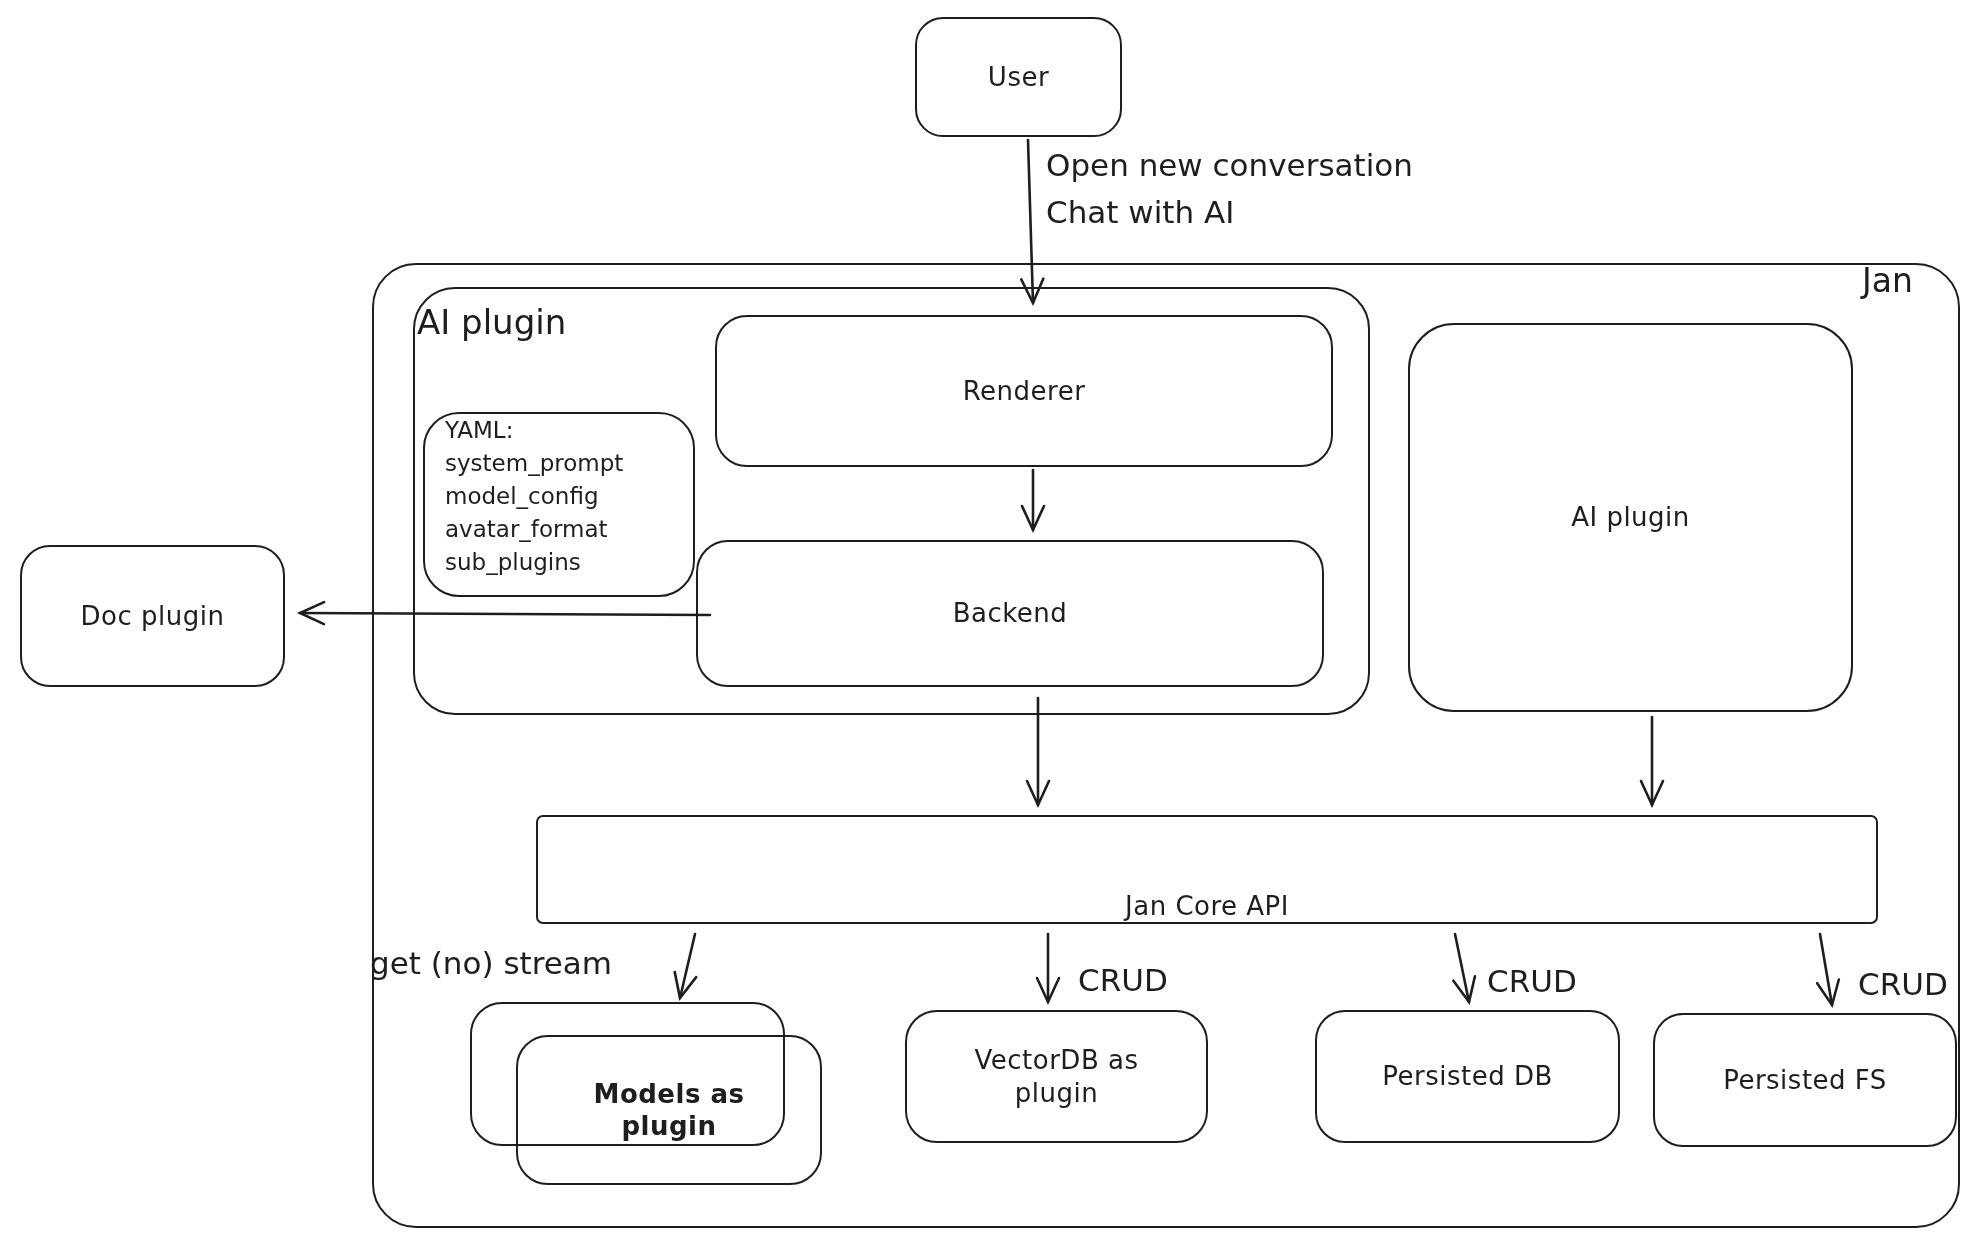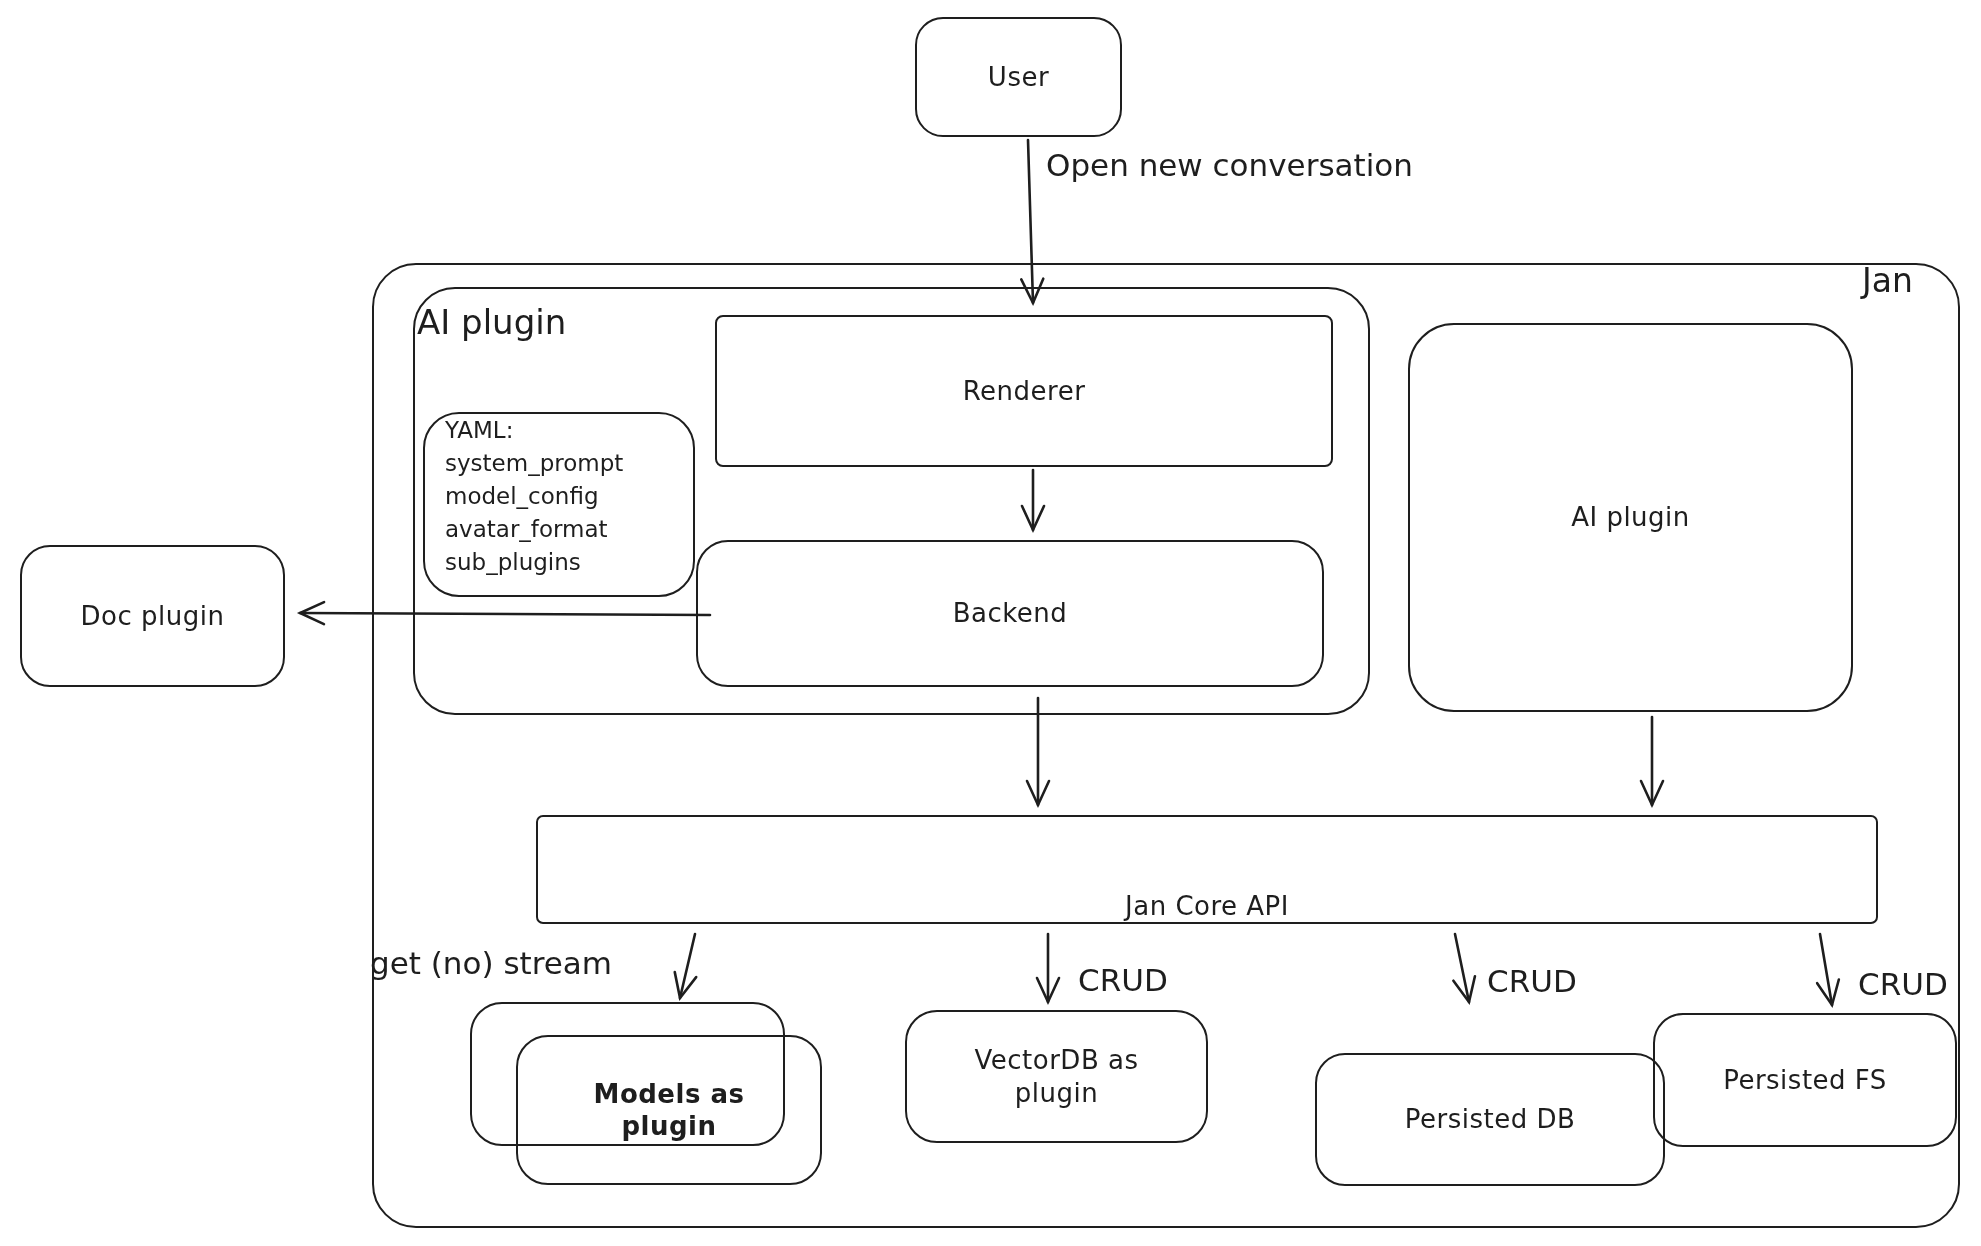--- a/index.html
+++ b/index.html
@@ -37,21 +37,21 @@
       <div class="yaml-line">model_config</div>
       <div class="yaml-line">avatar_format</div>
       <div class="yaml-line">sub_plugins</div>
     </div>
   </div>
 
   <div class="box" style="left:915px;top:17px;width:207px;height:120px;border-radius:28px;">
     <span class="node-label">User</span>
   </div>
 
-  <div class="box" style="left:715px;top:315px;width:618px;height:152px;border-radius:8px;">
+  <div class="box" style="left:715px;top:315px;width:618px;height:152px;border-radius:32px;">
     <span class="node-label">Renderer</span>
   </div>
 
   <div class="box" style="left:696px;top:540px;width:628px;height:147px;border-radius:32px;">
     <span class="node-label">Backend</span>
   </div>
 
   <div class="box" style="left:1408px;top:323px;width:445px;height:389px;border-radius:46px;">
     <span class="node-label">AI plugin</span>
   </div>
@@ -66,30 +66,31 @@
 
   <div class="box" style="left:470px;top:1002px;width:315px;height:144px;border-radius:32px;"></div>
   <div class="box" style="left:516px;top:1035px;width:306px;height:150px;border-radius:32px;font-weight:bold;">
     <span class="node-label" style="max-width:210px;">Models as plugin</span>
   </div>
 
   <div class="box" style="left:905px;top:1010px;width:303px;height:133px;border-radius:32px;">
     <span class="node-label" style="max-width:235px;">VectorDB as plugin</span>
   </div>
 
-  <div class="box" style="left:1315px;top:1010px;width:350px;height:133px;border-radius:30px;margin-top:43px;">
+  <div class="box" style="left:1315px;top:1010px;width:305px;height:133px;border-radius:30px;">
     <span class="node-label">Persisted DB</span>
   </div>
 
   <div class="box" style="left:1653px;top:1013px;width:304px;height:134px;border-radius:30px;">
     <span class="node-label">Persisted FS</span>
   </div>
 
   <div class="float-label" style="left:1046px;top:142px;line-height:1.5;">
     <div>Open new conversation</div>
+    <div>Chat with AI</div>
   </div>
 
   <div class="float-label" style="left:370px;top:945px;">get (no) stream</div>
 
   <div class="float-label" style="left:1078px;top:962px;">CRUD</div>
 
   <div class="float-label" style="left:1487px;top:963px;">CRUD</div>
 
   <div class="float-label" style="left:1858px;top:966px;">CRUD</div>
 

